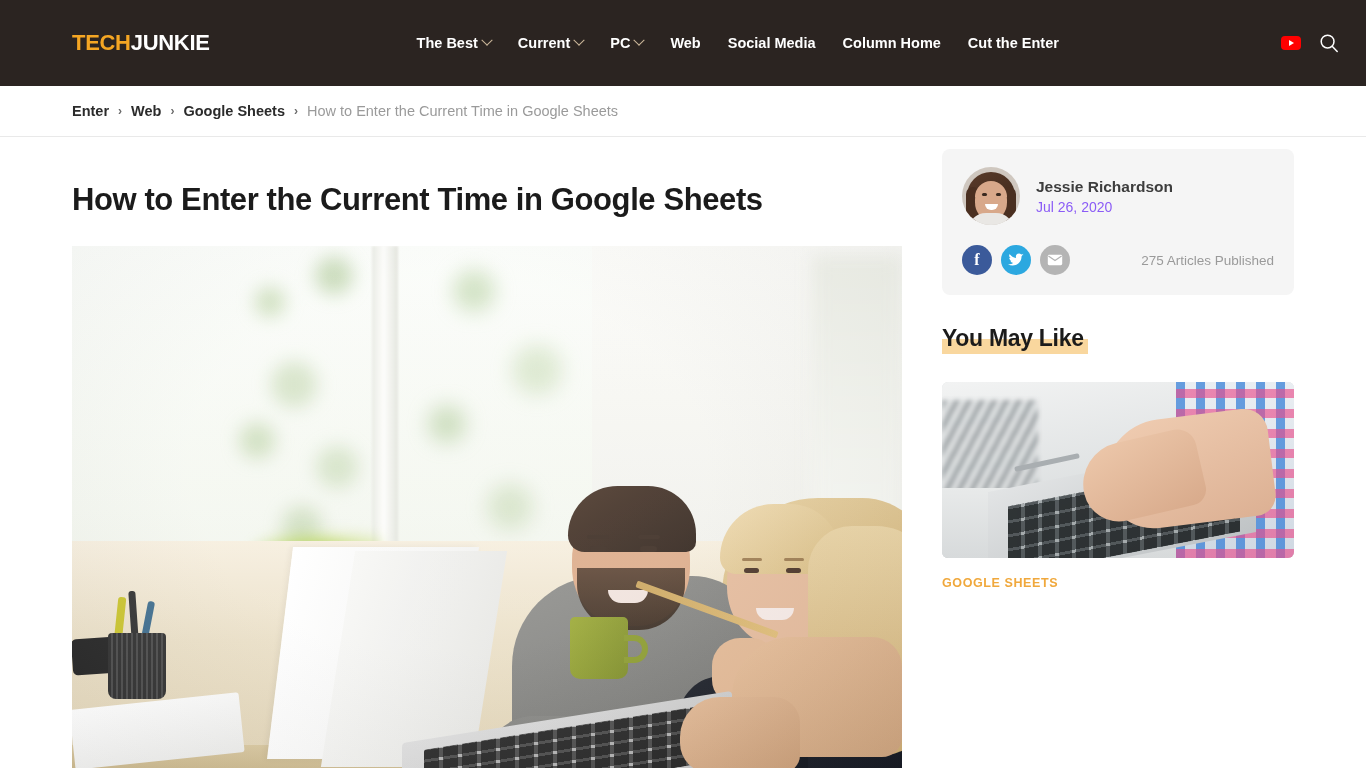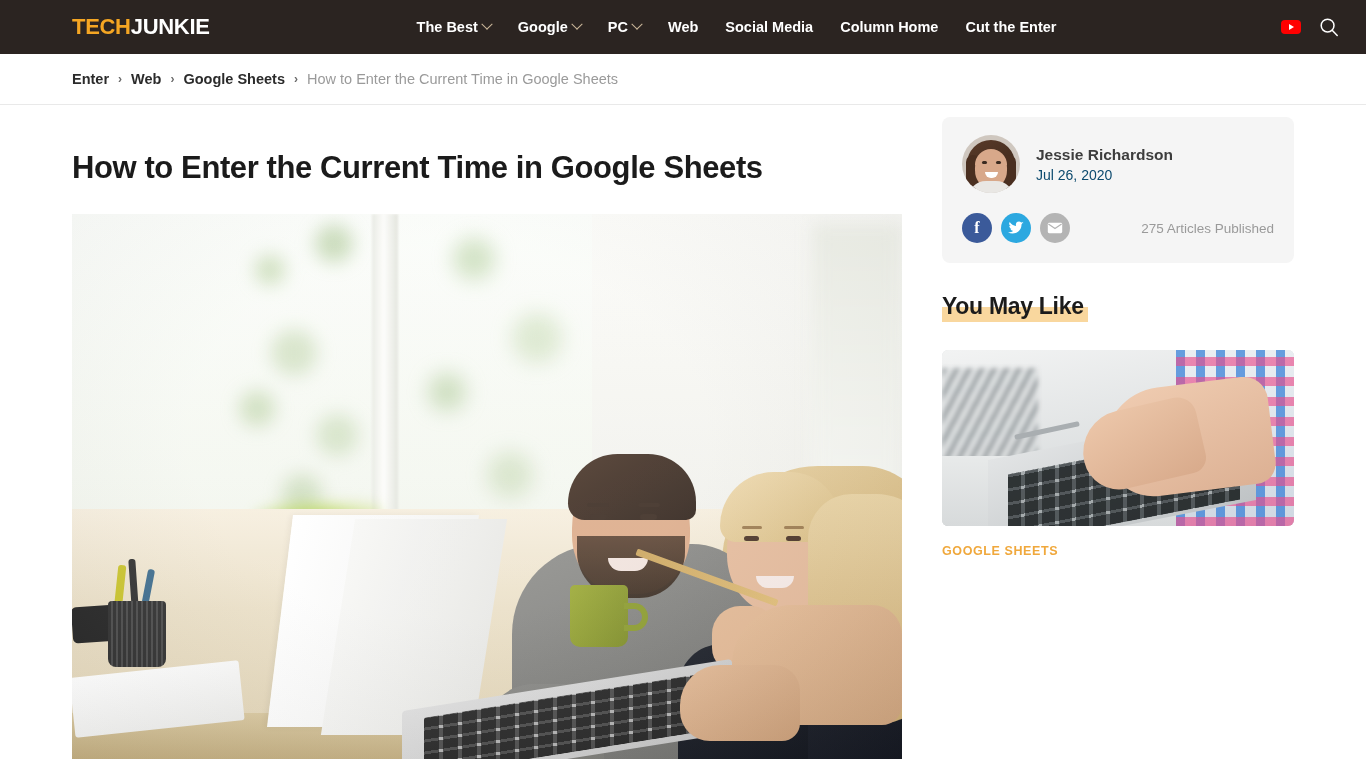--- a/index.html
+++ b/index.html
@@ -6,21 +6,21 @@
   html, body {
     width: 1366px; height: 768px;
     overflow: hidden;
     background: #ffffff;
     font-family: "Liberation Sans", sans-serif;
     -webkit-font-smoothing: antialiased;
   }
 
   
   .site-header {
-    height: 54px;
+    height: 86px;
     background: #2b2421;
     display: flex;
     align-items: center;
     padding: 0 26px 0 72px;
     position: relative;
   }
   .logo {
     font-size: 22px;
     font-weight: 800;
     letter-spacing: -0.3px;
@@ -426,21 +426,21 @@
   }
   .avatar .shoulders {
     position: absolute; left: 6px; bottom: -6px; width: 46px; height: 18px;
     background: #e9e7e4; border-radius: 20px 20px 0 0;
   }
   .author-name {
     font-size: 15.5px; font-weight: 800; color: #3d3d3d;
     line-height: 1.25; cursor: pointer;
   }
   .author-date {
-    font-size: 14px; color: #0c4a6e; margin-top: 3px;
+    font-size: 14px; color: #8b5cf6; margin-top: 3px;
   }
   .author-bottom {
     display: flex; align-items: center; margin-top: 20px;
   }
   .social { display: flex; gap: 9px; }
   .soc {
     width: 30px; height: 30px; border-radius: 50%;
     display: flex; align-items: center; justify-content: center;
     cursor: pointer; color: #fff;
   }
@@ -569,21 +569,21 @@
   <div class="logo">
     <span class="tech">TECH</span><span class="junkie">JUNKIE</span>
   </div>
 
   <nav class="main-nav">
     <div class="nav-item">
       <span>The Best</span>
       <i class="chev"></i>
     </div>
     <div class="nav-item">
-      <span>Google</span>
+      <span>Current</span>
       <i class="chev"></i>
     </div>
     <div class="nav-item">
       <span>PC</span>
       <i class="chev"></i>
     </div>
     <div class="nav-item">
       <span>Web</span>
     </div>
     <div class="nav-item">

